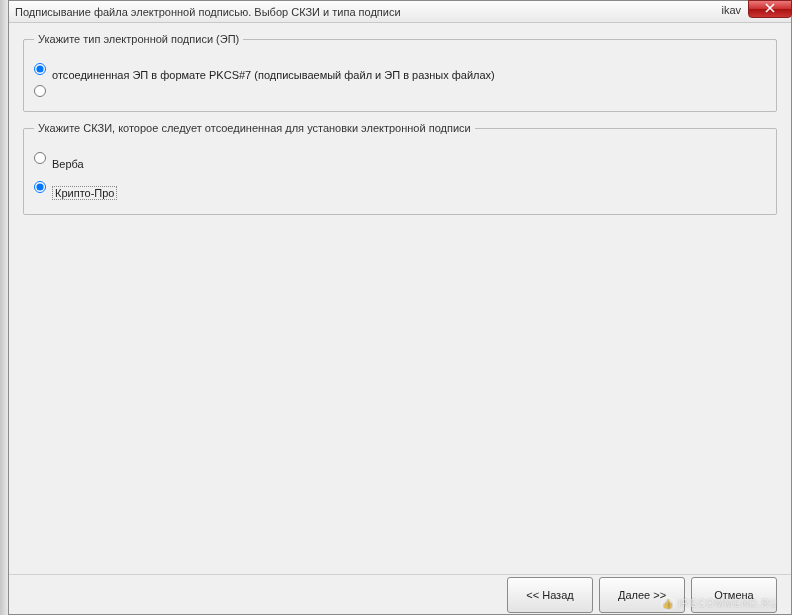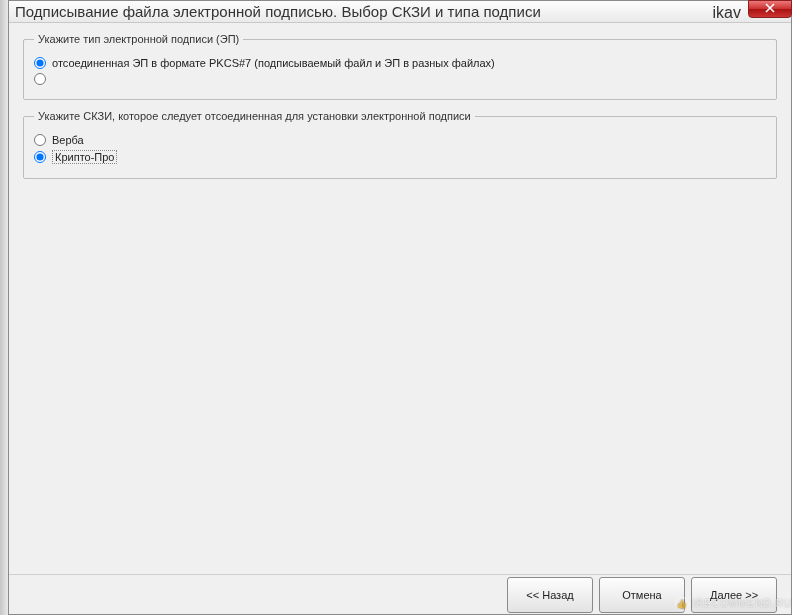--- a/index.html
+++ b/index.html
@@ -31,21 +31,21 @@
       height: 22px;
       background: linear-gradient(to bottom, #fdfdfd, #e9e9e9);
       border-bottom: 1px solid #c8c8c8;
       display: flex;
       align-items: center;
       padding: 0 6px;
       position: relative;
     }
     .titlebar .title {
       color: #333;
-      font-size: 15px;
+      font-size: 11px;
       flex: 1;
     }
     .close-btn-wrap {
       position: absolute;
       right: -1px;
       top: -1px;
       height: 18px;
       display: flex;
     }
     .close-btn {
@@ -58,21 +58,21 @@
       align-items: center;
       justify-content: center;
       color: #fff;
       position: relative;
     }
     .close-btn svg { width: 10px; height: 10px; }
     .titlebar-right-text {
       position: absolute;
       right: 50px;
       top: 3px;
-      font-size: 16px;
+      font-size: 11px;
       color: #333;
     }
     .content {
       flex: 1;
       padding: 10px 14px 6px 14px;
       background: #f0f0f0;
       overflow: hidden;
     }
     fieldset {
       border: 1px solid #bcbcbc;
@@ -96,20 +96,21 @@
     }
     .radio-row input[type="radio"] {
       width: 12px;
       height: 12px;
       margin: 0;
     }
     .radio-row label {
       font-size: 11px;
       color: #222;
       cursor: default;
+      margin-top: 12px;
     }
     .dotbox {
       border: 1px dotted #888;
       padding: 0 2px;
       display: inline-block;
     }
     .button-bar {
       height: 40px;
       border-top: 1px solid #d0d0d0;
       display: flex;
@@ -126,21 +127,21 @@
       border: 1px solid #8a8a8a;
       border-radius: 3px;
       font-family: Tahoma, Arial, sans-serif;
       font-size: 11px;
       color: #222;
       cursor: pointer;
       padding: 0 10px;
     }
     .watermark {
       position: absolute;
-      right: 0;
+      right: 14px;
       bottom: 4px;
       font-size: 10px;
       letter-spacing: 1px;
       color: rgba(255,255,255,0.6);
       font-family: Arial, sans-serif;
       text-shadow: 0 0 2px rgba(0,0,0,0.3);
       pointer-events: none;
     }
     .watermark-icon {
       display: inline-flex;
@@ -196,20 +197,20 @@
       <div class="radio-row">
         <input type="radio" name="skzi" checked="" style="">
         <label><span class="dotbox">Крипто-Про</span></label>
       </div>
     </fieldset>
 
   </div>
 
   <div class="button-bar">
     <button class="btn">&lt;&lt; Назад</button>
+    <button class="btn">Далее &gt;&gt;</button>
     <button class="btn">Отмена</button>
-    <button class="btn">Далее &gt;&gt;</button>
   </div>
 </div>
 
 <div class="watermark">
   <span class="watermark-icon">👍</span><span>IRECOMMEND.RU</span>
 </div>
 
 </body></html>

